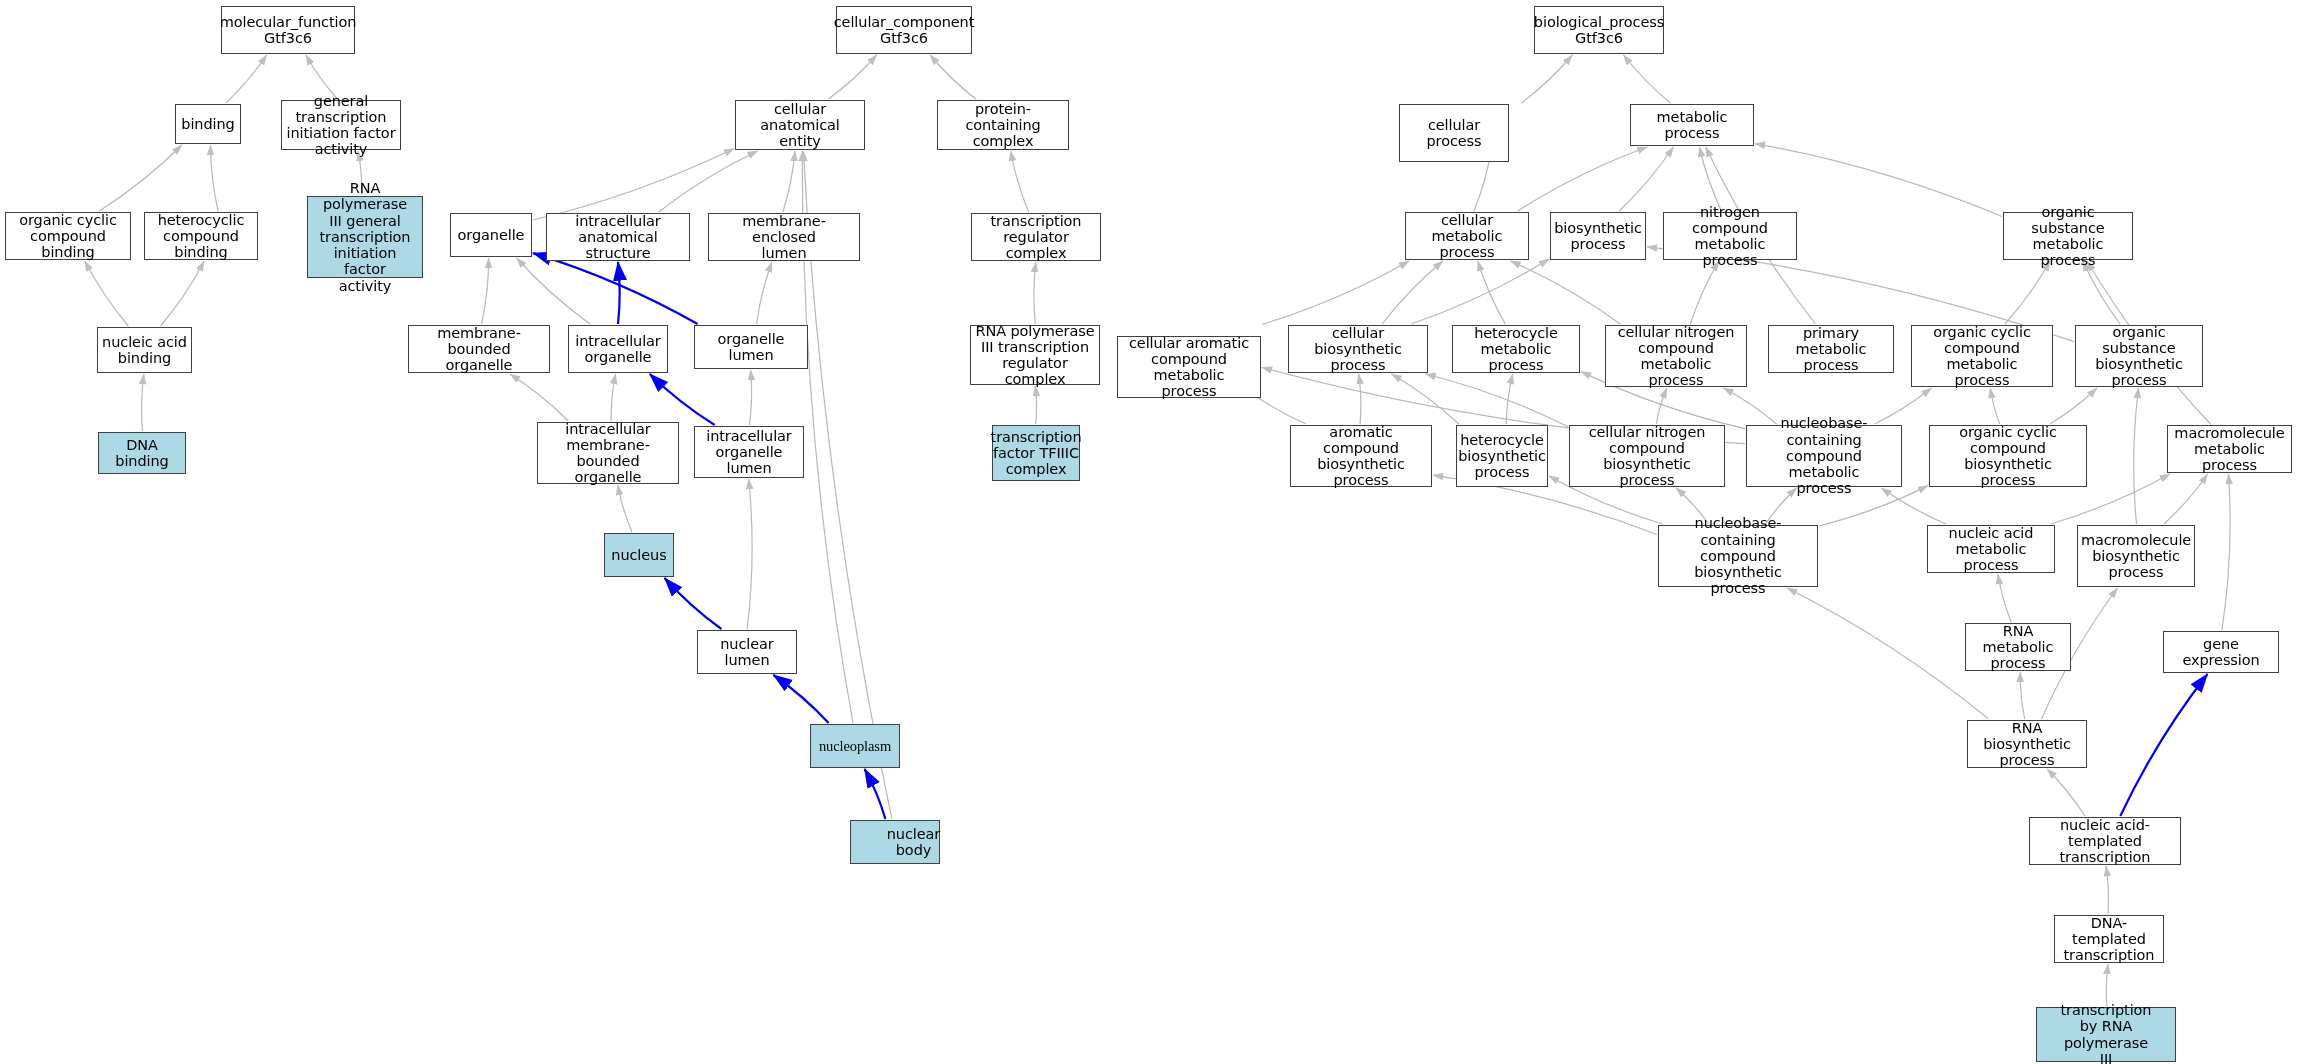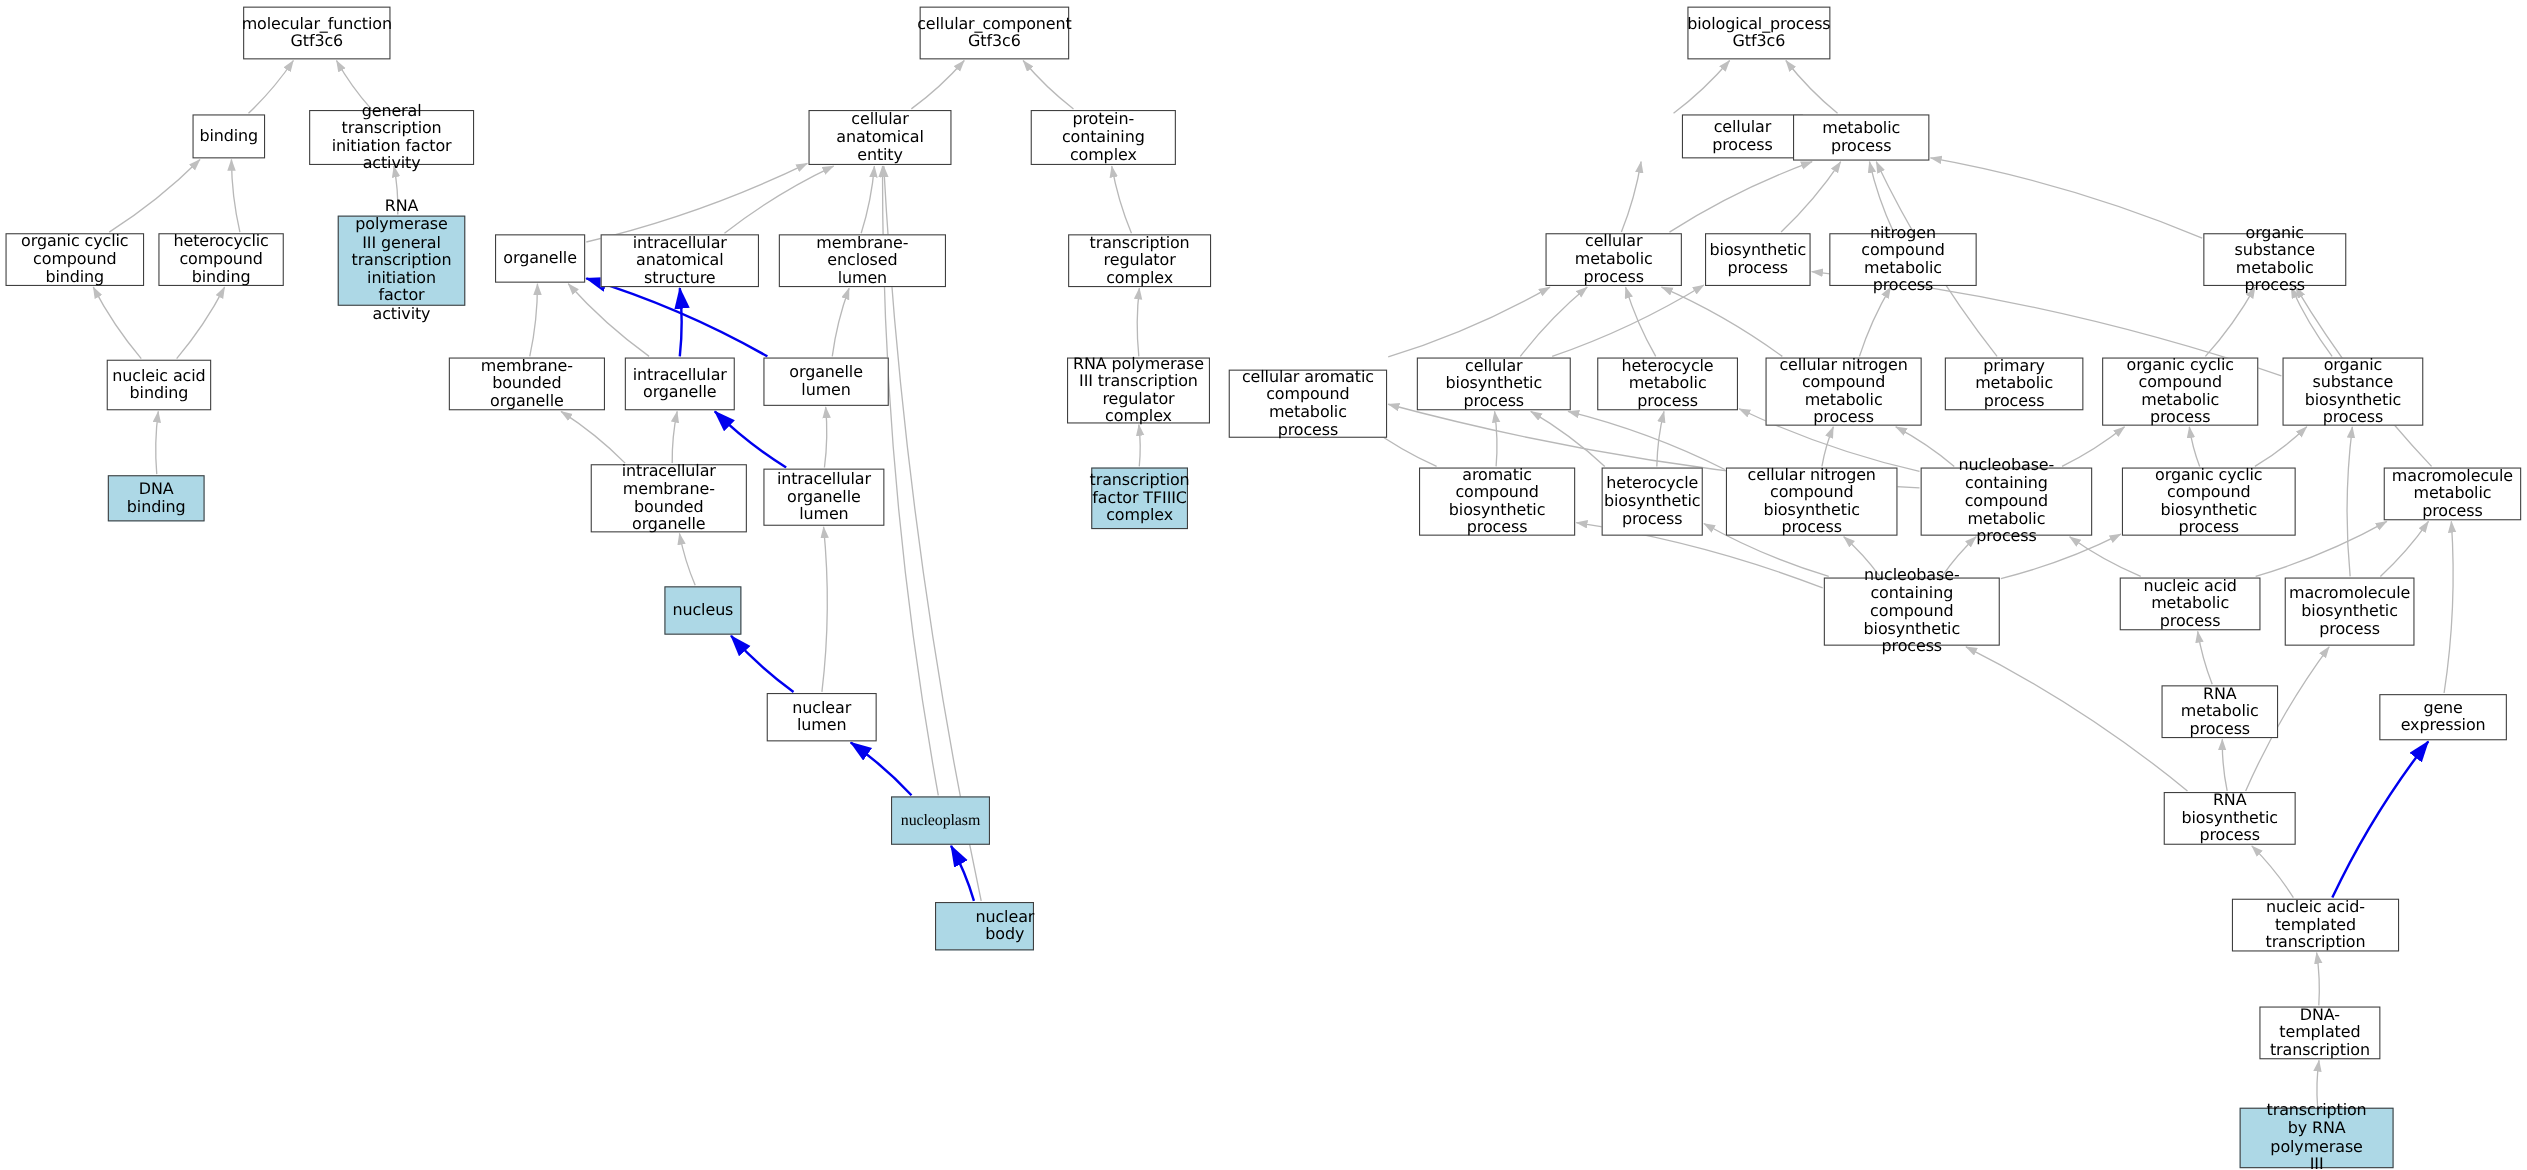--- a/index.html
+++ b/index.html
@@ -127,21 +127,21 @@
       </g>
   </svg>
   <div id="node-layer">
       <div class="node" style="left: 221px; top: 6px; width: 134px; height: 48px;">
         <span>molecular_function
 Gtf3c6</span>
       </div>
       <div class="node" style="left: 175px; top: 104px; width: 66px; height: 40px;">
         <span>binding</span>
       </div>
-      <div class="node" style="left: 281px; top: 100px; width: 150px; height: 50px;">
+      <div class="node" style="left: 281px; top: 100px; width: 120px; height: 50px;">
         <span>general transcription
 initiation factor
 activity</span>
       </div>
       <div class="node" style="left: 5px; top: 212px; width: 126px; height: 48px;">
         <span>organic cyclic
 compound binding</span>
       </div>
       <div class="node" style="left: 144px; top: 212px; width: 114px; height: 48px;">
         <span>heterocyclic
@@ -227,21 +227,21 @@
       <div class="node hl" style="left: 810px; top: 724px; width: 90px; height: 44px; font-family: Liberation Serif, serif;">
         <span>nucleoplasm</span>
       </div>
       <div class="node hl" style="left: 850px; top: 820px; width: 90px; height: 44px; padding-left: 40px;">
         <span>nuclear body</span>
       </div>
       <div class="node" style="left: 1534px; top: 6px; width: 130px; height: 48px;">
         <span>biological_process
 Gtf3c6</span>
       </div>
-      <div class="node" style="left: 1529px; top: 104px; width: 110px; height: 40px;">
+      <div class="node" style="left: 1399px; top: 104px; width: 110px; height: 58px;">
         <span>cellular process</span>
       </div>
       <div class="node" style="left: 1630px; top: 104px; width: 124px; height: 42px;">
         <span>metabolic process</span>
       </div>
       <div class="node" style="left: 1405px; top: 212px; width: 124px; height: 48px;">
         <span>cellular metabolic
 process</span>
       </div>
       <div class="node" style="left: 1550px; top: 212px; width: 96px; height: 48px;">

